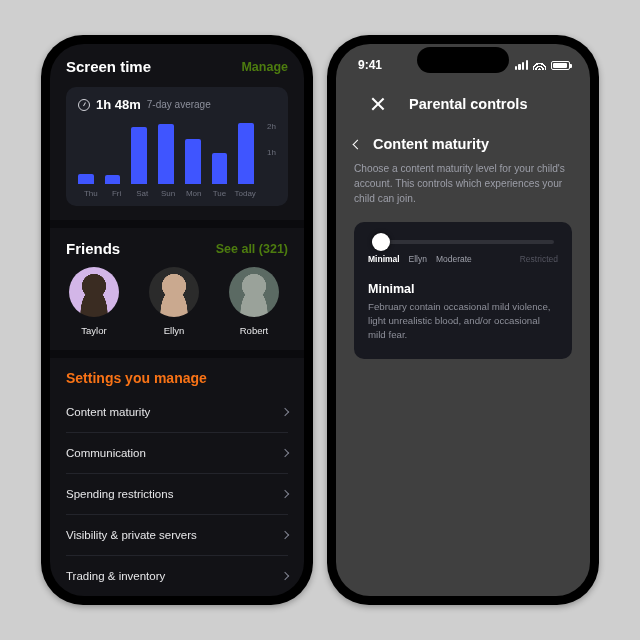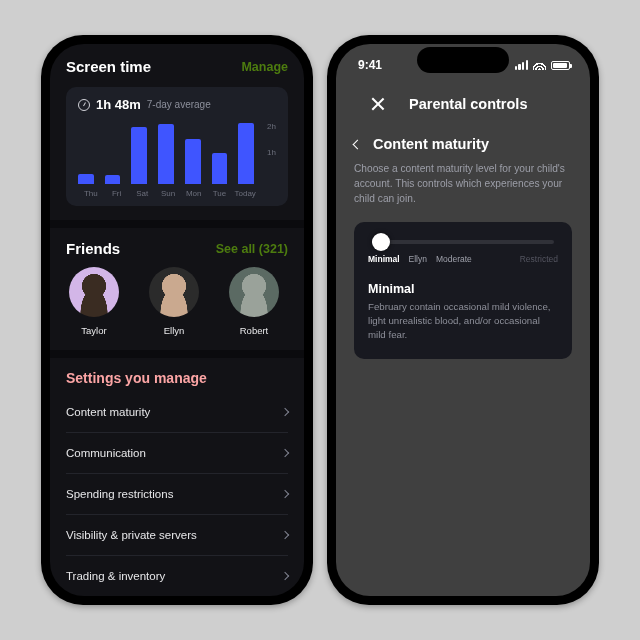--- a/index.html
+++ b/index.html
@@ -54,21 +54,21 @@
 
   .divider { height:8px; background:#0b0b0e; }
 
   .friends { padding: 12px 16px 14px 16px; }
   .friends-row { display:flex; gap:24px; margin-top:10px; overflow:hidden; }
   .friend { display:flex; flex-direction:column; align-items:center; width:56px; flex-shrink:0; }
   .avatar { width:50px; height:50px; border-radius:50%; }
   .friend-name { color:#e8e8ea; font-size:9.5px; margin-top:8px; font-weight:500; }
 
   .settings { padding: 12px 16px 0 16px; }
-  .settings-header { color:#fca5a5; font-size:14px; font-weight:600; margin-bottom:6px; }
+  .settings-header { color:#f97316; font-size:14px; font-weight:600; margin-bottom:6px; }
   .srow { display:flex; justify-content:space-between; align-items:center;
           padding:14px 0; border-bottom:1px solid #23242b; color:#e6e6e8; font-size:11.5px; }
   .chev { width:6px;height:6px;border-right:1.5px solid #808390;border-bottom:1.5px solid #808390;transform:rotate(-45deg); }
 
   
   .notch { position:absolute; top:12px; left:50%; transform:translateX(-50%);
            width:92px; height:26px; background:#000; border-radius:14px; z-index:5; }
   .statusbar { display:flex; justify-content:space-between; padding:14px 20px 0 22px; color:#fff; font-size:12px; font-weight:600; }
   .status-icons { display:flex; gap:5px; align-items:center; }
   .sig  { display:flex; gap:1.5px; align-items:flex-end; }

